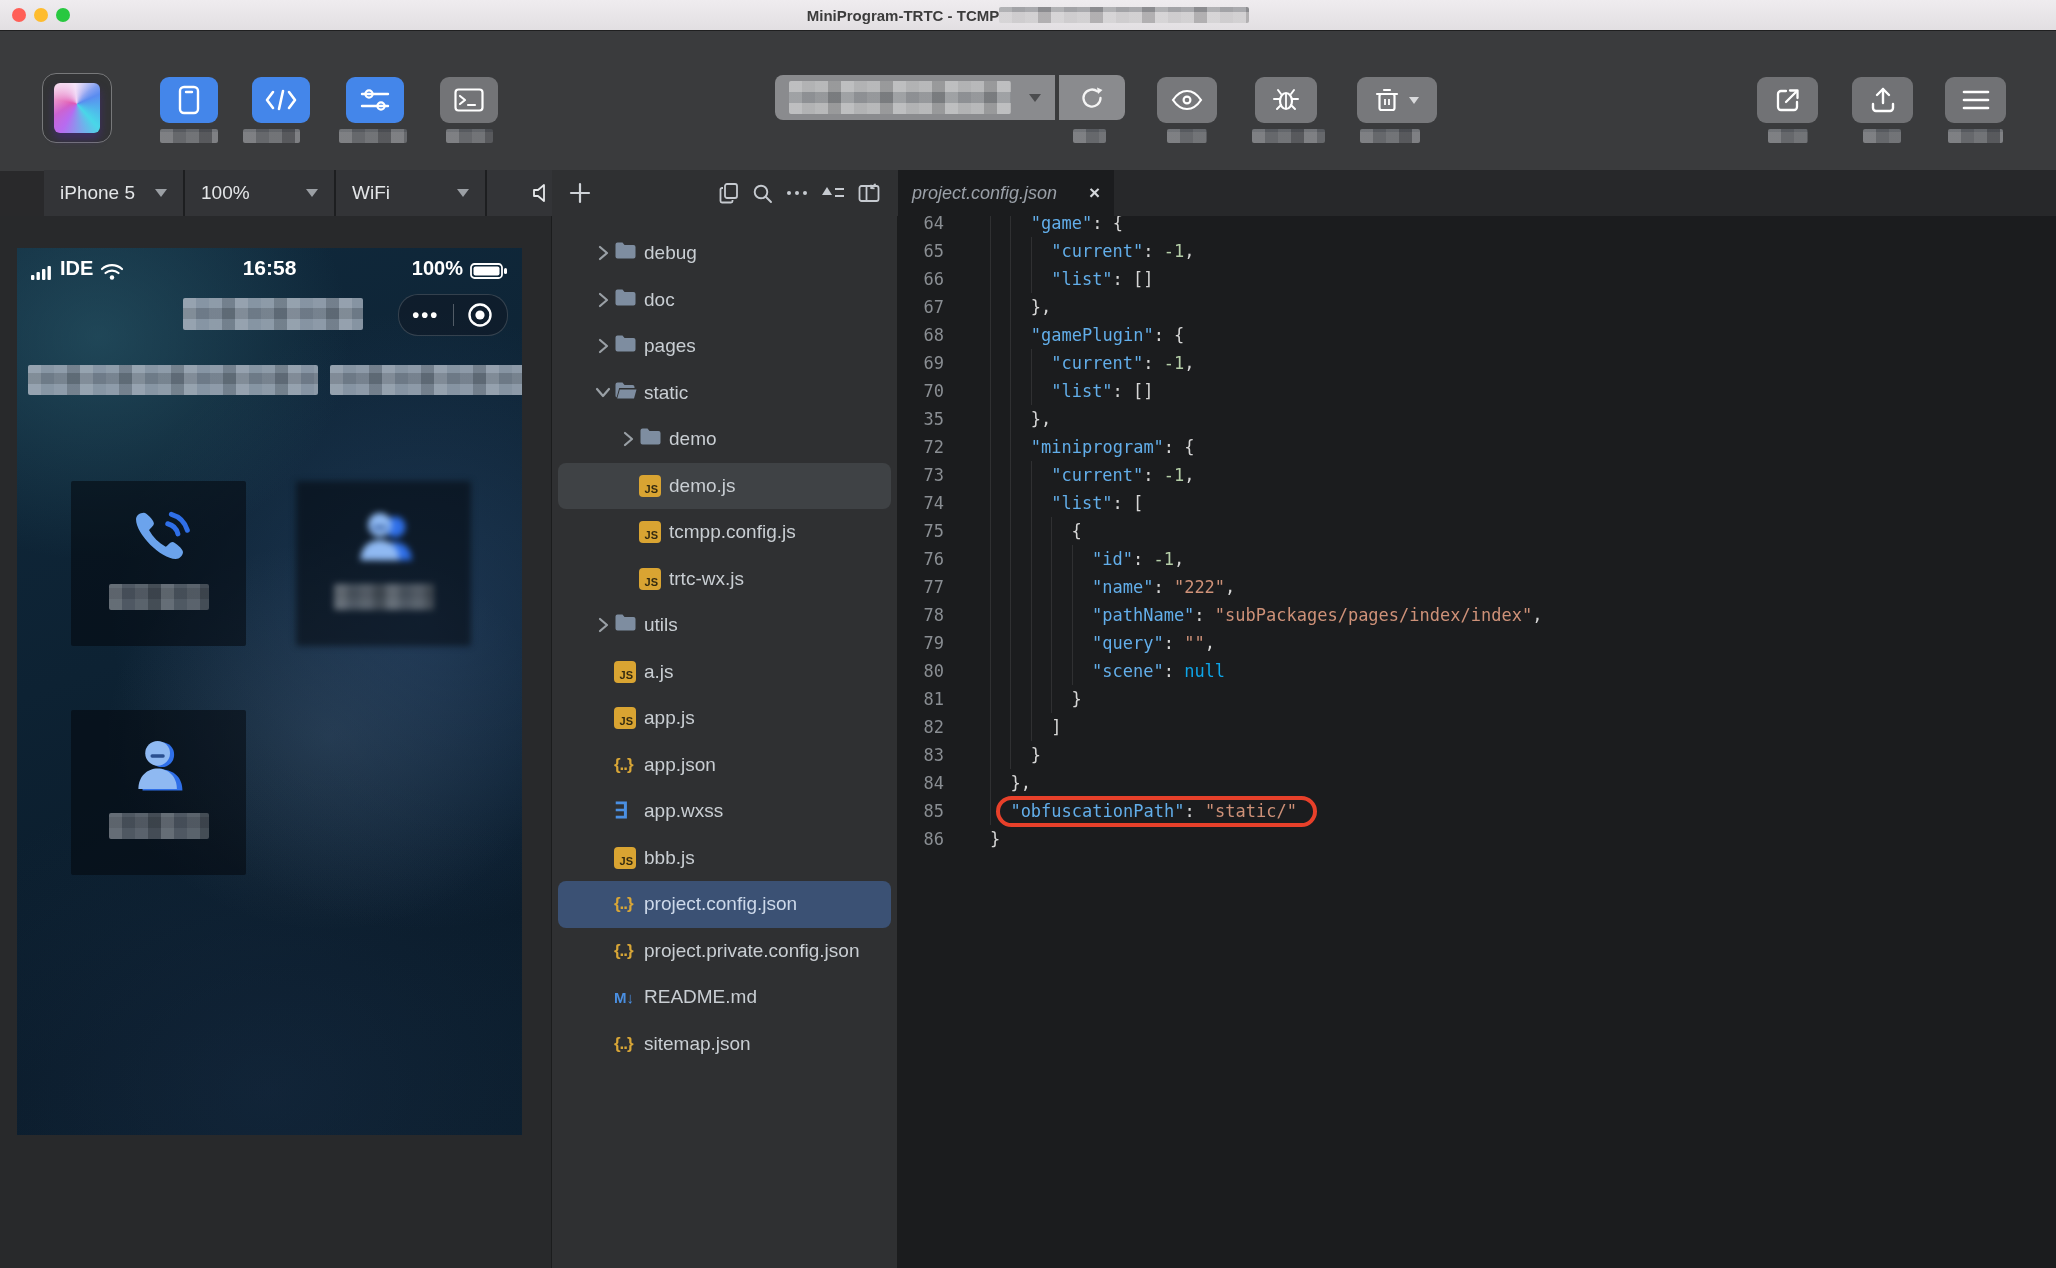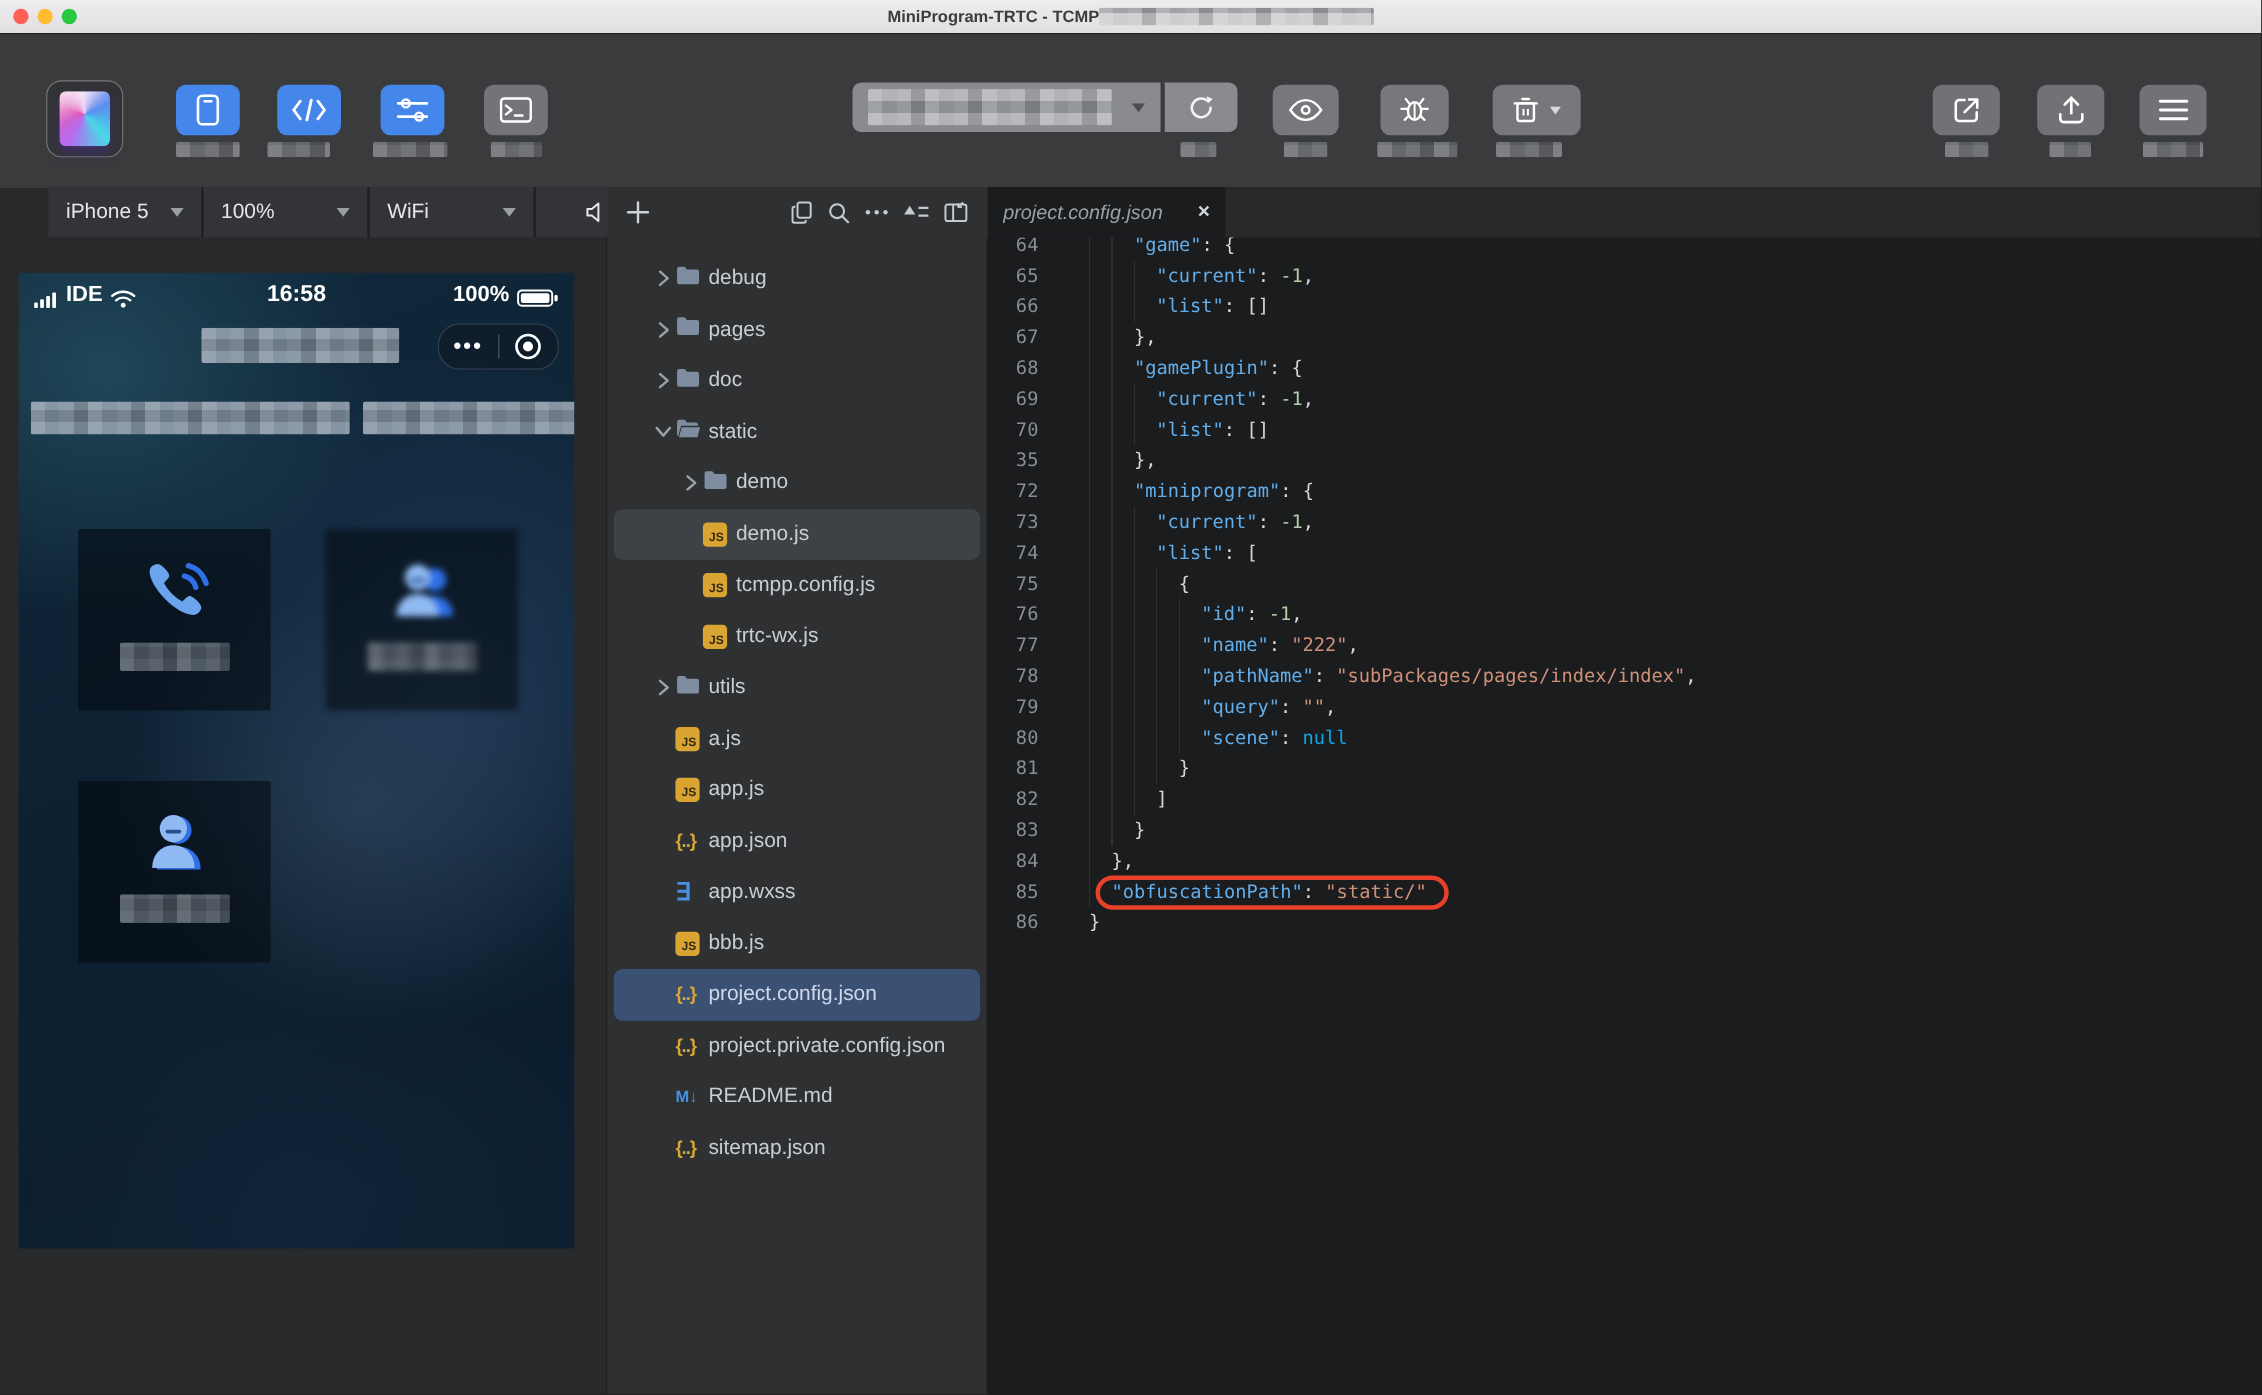--- a/index.html
+++ b/index.html
@@ -377,34 +377,34 @@
           <span class="chev">
             <svg width="11" height="16" viewBox="0 0 11 16">
               <polyline points="2,2 9,8 2,14" fill="none" stroke="#9aa0a6" stroke-width="2.2" stroke-linecap="round" stroke-linejoin="round"></polyline>
             </svg>
           </span>
           <span class="ficon">
             <span><svg width="23" height="19" viewBox="0 0 23 19">
                 <path d="M1.5 3.5A2 2 0 0 1 3.5 1.5h5l2 2.5h9a2 2 0 0 1 2 2v9.5a2 2 0 0 1-2 2h-16a2 2 0 0 1-2-2z" fill="#7e8da0"></path>
               </svg></span>
           </span>
-          <span class="flabel">pages</span>
+          <span class="flabel">doc</span>
         </div>
         <div class="trow" style="padding-left: 34px;">
           <span class="chev">
             <svg width="11" height="16" viewBox="0 0 11 16">
               <polyline points="2,2 9,8 2,14" fill="none" stroke="#9aa0a6" stroke-width="2.2" stroke-linecap="round" stroke-linejoin="round"></polyline>
             </svg>
           </span>
           <span class="ficon">
             <span><svg width="23" height="19" viewBox="0 0 23 19">
                 <path d="M1.5 3.5A2 2 0 0 1 3.5 1.5h5l2 2.5h9a2 2 0 0 1 2 2v9.5a2 2 0 0 1-2 2h-16a2 2 0 0 1-2-2z" fill="#7e8da0"></path>
               </svg></span>
           </span>
-          <span class="flabel">doc</span>
+          <span class="flabel">pages</span>
         </div>
         <div class="trow" style="padding-left: 34px;">
           <span class="chev">
             <svg width="16" height="11" viewBox="0 0 16 11">
               <polyline points="2,2 8,9 14,2" fill="none" stroke="#9aa0a6" stroke-width="2.2" stroke-linecap="round" stroke-linejoin="round"></polyline>
             </svg>
           </span>
           <span class="ficon">
             <span><svg width="24" height="19" viewBox="0 0 24 19">
                 <path d="M1.5 3.5A2 2 0 0 1 3.5 1.5h5l2 2.5h8a2 2 0 0 1 2 2V7H5.2L2.6 16.5a1.8 1.8 0 0 1-1.1-1.7z" fill="#7e8da0"></path>

